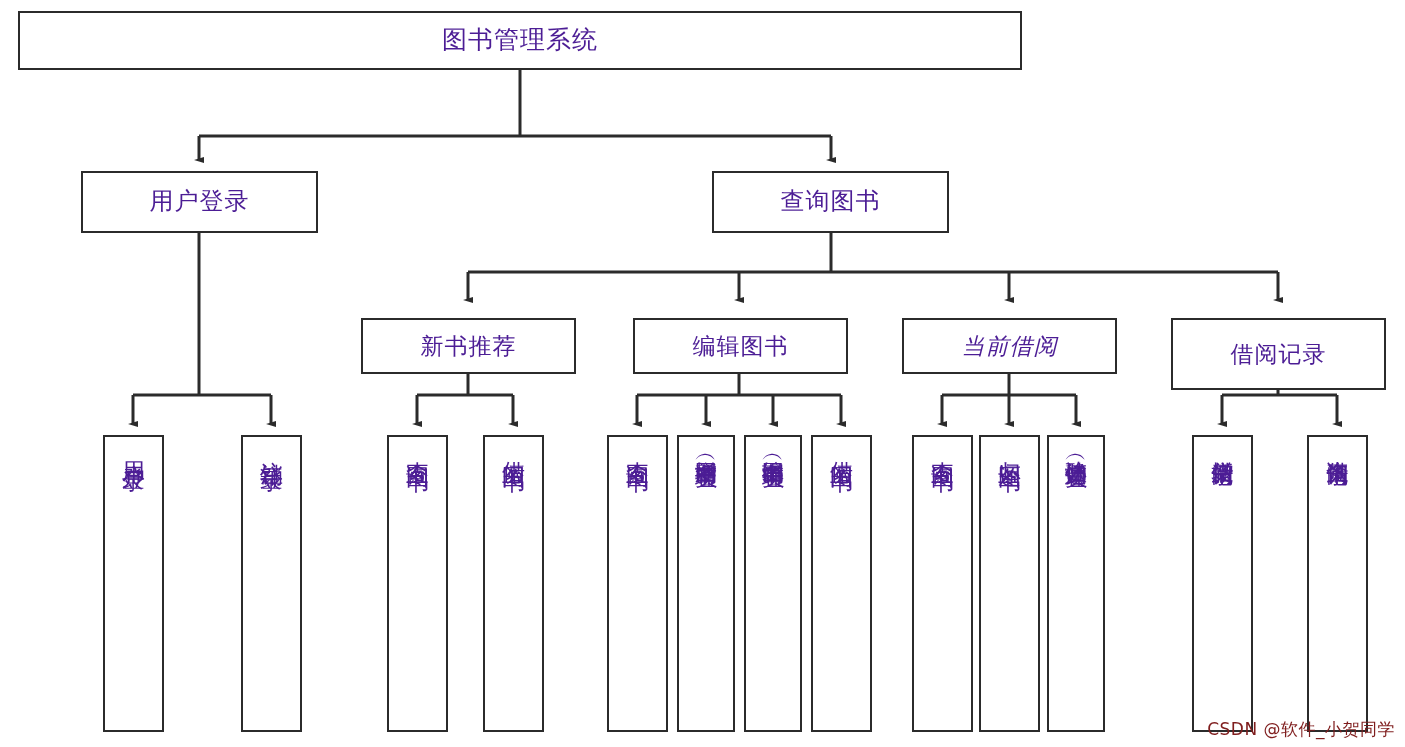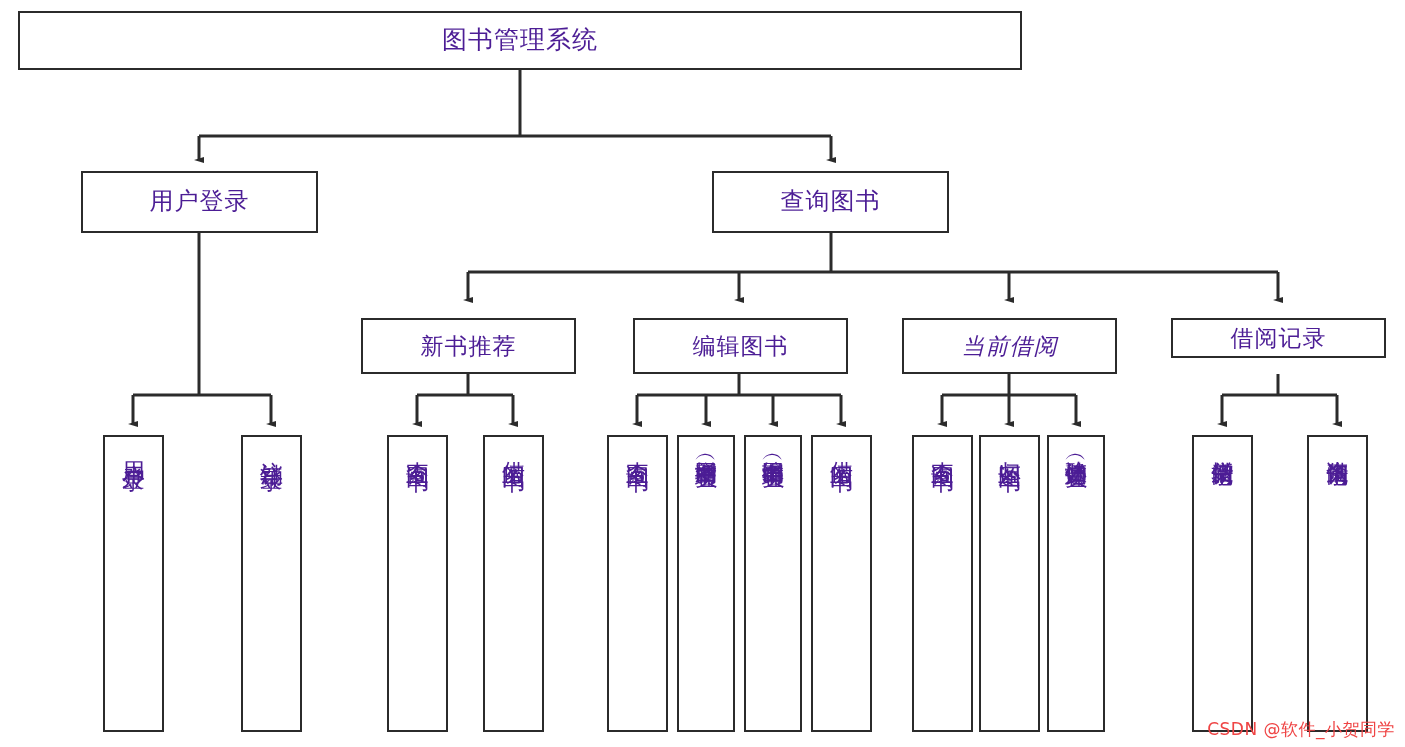--- a/index.html
+++ b/index.html
@@ -69,21 +69,21 @@
   }
   .node.leaf.tall .node-label {
     font-size: 22px;
     letter-spacing: 1px;
   }
   #watermark {
     position: absolute;
     right: 10px;
     bottom: 6px;
     font-size: 17px;
-    color: #ef4444;
+    color: #7f1d1d;
     letter-spacing: 0.5px;
     white-space: nowrap;
     user-select: none;
   }
 </style>
 </head>
 <body>
 
 <div id="diagram-root">
 
@@ -155,21 +155,21 @@
   </div>
 
   <div class="node horizontal level3" style="left:633px; top:318px; width:215px; height:56px;">
     <span class="node-label">编辑图书</span>
   </div>
 
   <div class="node horizontal level3" style="left:902px; top:318px; width:215px; height:56px;font-style:italic;">
     <span class="node-label">当前借阅</span>
   </div>
 
-  <div class="node horizontal level3" style="left:1171px; top:318px; width:215px; height:40px;">
+  <div class="node horizontal level3" style="left:1171px; top:318px; width:215px; height:72px;">
     <span class="node-label">借阅记录</span>
   </div>
 
   <div class="node leaf" style="left:103px; top:435px; width:61px; height:297px;">
     <span class="node-label">用户登录</span>
   </div>
 
   <div class="node leaf" style="left:241px; top:435px; width:61px; height:297px;">
     <span class="node-label">注销登录</span>
   </div>

